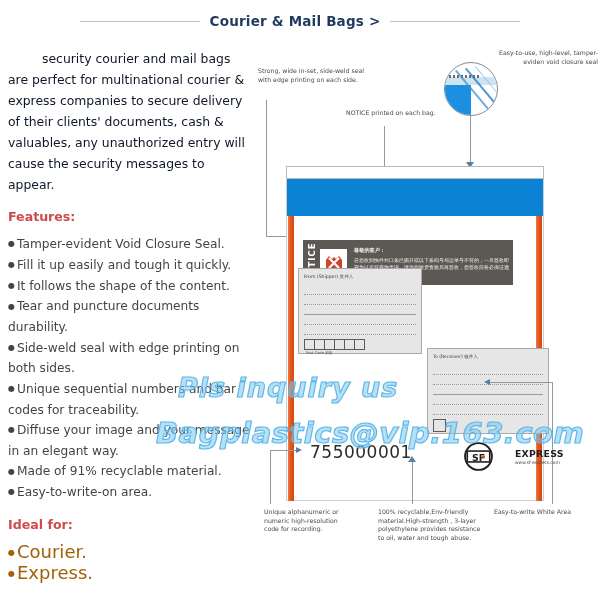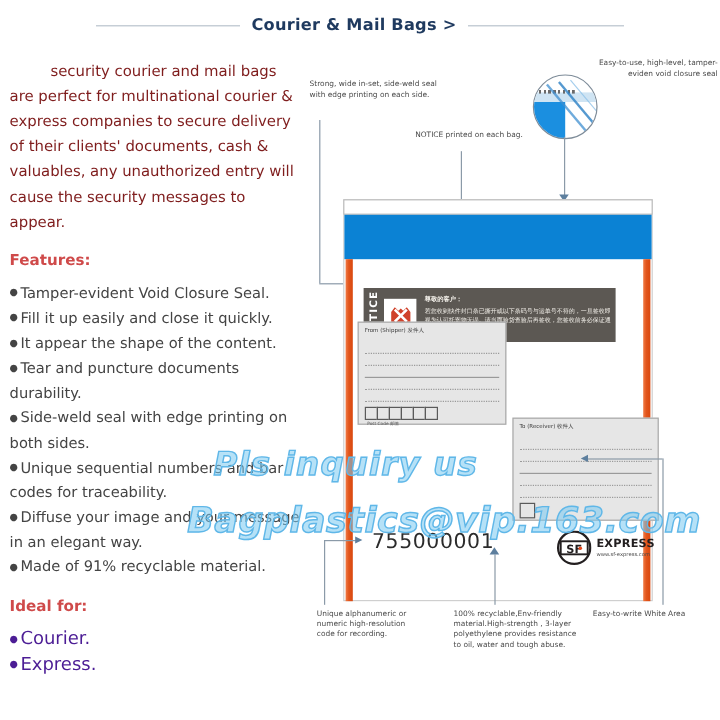--- a/index.html
+++ b/index.html
@@ -23,34 +23,34 @@
     font-size:13.5px;font-weight:bold;color:#1f3a5f;white-space:nowrap;
     letter-spacing:.2px;
   }
 
   
   .leftcol{
     position:absolute;left:8px;top:48px;width:245px;
     color:#3d3d3d;
   }
   .intro{
-    font-size:12.4px;line-height:21px;text-indent:34px;color:#7f1d1d;
+    font-size:12.4px;line-height:21px;text-indent:34px;color:#0f172a;
     margin:0 0 14px 0;
   }
   .sec-head{
     font-size:12.6px;font-weight:bold;color:#cf4a4a;margin:0 0 10px 0;
   }
   .feat-list{list-style:none;margin:0 0 14px 0;padding:0;}
   .feat-list li{
     font-size:12.2px;line-height:20.5px;color:#444;
     padding-left:0;text-indent:0;
   }
   .feat-list li::before{content:"\25CF";font-size:8px;margin-right:2px;vertical-align:middle;}
   .ideal-list{list-style:none;margin:0;padding:0;}
-  .ideal-list li{font-size:15px;line-height:20.5px;color:#4c1d95;}
+  .ideal-list li{font-size:18px;line-height:20.5px;color:#a16207;}
   .ideal-list li::before{content:"\25CF";font-size:8px;margin-right:2px;vertical-align:middle;}
 
   
   .diagram{position:absolute;left:252px;top:44px;width:348px;height:556px;}
 
   
   .bag{
     position:absolute;left:34px;top:122px;width:258px;height:335px;
     background:#ffffff;border:1px solid #cfcfcf;box-sizing:border-box;
   }
@@ -106,21 +106,21 @@
 
   
   .serial{
     position:absolute;left:58px;top:398px;
     font-size:17px;color:#2b2b2b;letter-spacing:.5px;
   }
 
   
   .sflogo{position:absolute;left:212px;top:398px;display:flex;align-items:center;}
   .sf-mark{width:29px;height:29px;flex:0 0 auto;}
-  .sf-txt{margin-left:4px;}
+  .sf-txt{margin-left:22px;}
   .sf-name{font-size:9.4px;font-weight:bold;color:#231f20;letter-spacing:.2px;line-height:10px;}
   .sf-url{font-size:4.4px;color:#4a4a4a;margin-top:1px;}
 
   
   .cal{position:absolute;font-size:6.2px;line-height:8.6px;color:#4a4a4a;}
   .cal.c1{left:6px;top:23px;width:110px;}
   .cal.c2{left:94px;top:65px;width:120px;}
   .cal.c3{left:228px;top:5px;width:118px;text-align:right;}
   .cal.c4{left:12px;top:464px;width:82px;}
   .cal.c5{left:126px;top:464px;width:110px;}
@@ -175,27 +175,28 @@
     <div class="header-title">Courier &amp; Mail Bags &gt;</div>
     <div class="hrule right"></div>
   </div>
 
   <div class="leftcol">
     <p class="intro">security courier and mail bags are perfect for multinational courier &amp; express companies to secure delivery of their clients' documents, cash &amp; valuables, any unauthorized entry will cause the security messages to appear.</p>
 
     <div class="sec-head">Features:</div>
     <ul class="feat-list">
       <li>Tamper-evident Void Closure Seal.</li>
-      <li>Fill it up easily and close it quickly.</li>
-      <li>It appear the shape of the content.</li>
+      <li>Fill it up easily and tough it quickly.</li>
+      <li>It follows the shape of the content.</li>
       <li>Tear and puncture documents durability.</li>
       <li>Side-weld seal with edge printing on both sides.</li>
       <li>Unique sequential numbers and bar codes for traceability.</li>
       <li>Diffuse your image and your message in an elegant way.</li>
       <li>Made of 91% recyclable material.</li>
+      <li>Easy-to-write-on area.</li>
     </ul>
 
     <div class="sec-head">Ideal for:</div>
     <ul class="ideal-list">
       <li>Courier.</li>
       <li>Express.</li>
 
     </ul>
   </div>
 

